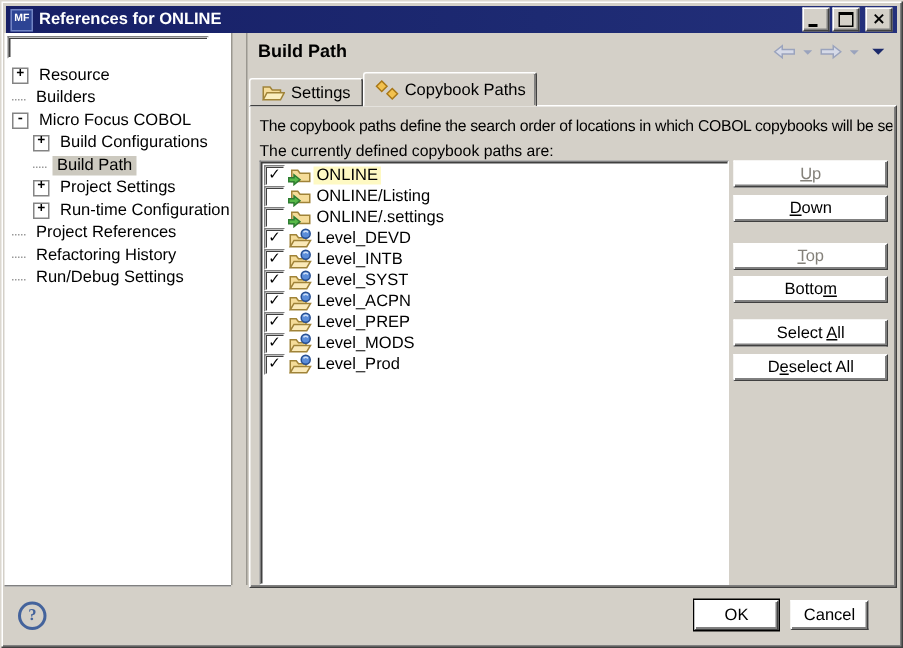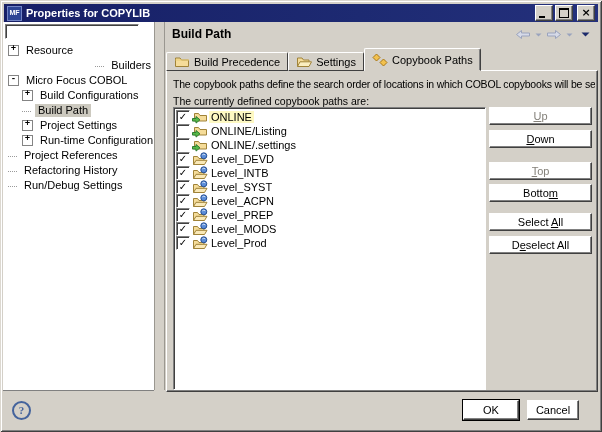--- a/index.html
+++ b/index.html
@@ -84,40 +84,40 @@
     display:flex;align-items:center;justify-content:center;
     font:bold 11px/11px "Liberation Serif",serif;cursor:default;}
 </style>
 </head>
 <body>
 
 <div class="window">
 
   <div class="titlebar">
     <span class="app-icon">MF</span>
-    <span class="win-title">Properties for COPYLIB</span>
+    <span class="win-title">References for ONLINE</span>
     <span class="winbtn">
         <span class="glyph-min"></span>
       </span>
     <span class="winbtn">
         <span class="glyph-max"></span>
       </span>
     <span class="winbtn close">
         <span class="glyph-close">×</span>
       </span>
   </div>
 
   <div class="left-panel">
     <input class="filter" value="" style="">
     <div class="tree">
         <div class="tree-row" style="padding-left: 5px;">
           <span class="expander">+</span>
           <span class="tree-label">Resource</span>
         </div>
-        <div class="tree-row" style="padding-left: 5px; justify-content: flex-end;">
+        <div class="tree-row" style="padding-left: 5px;">
           <span class="expander-spacer"></span>
           <span class="tree-label">Builders</span>
         </div>
         <div class="tree-row" style="padding-left: 5px;">
           <span class="expander">-</span>
           <span class="tree-label">Micro Focus COBOL</span>
         </div>
         <div class="tree-row" style="padding-left: 19px;">
           <span class="expander">+</span>
           <span class="tree-label">Build Configurations</span>
@@ -175,29 +175,20 @@
         </svg>
     </span>
     <span class="navbtn" style="margin-left:4px;">
       <svg width="9" height="5">
           <path d="M0.5 0.5 h8 L4.5 4.5 z" fill="#1c2a6b"></path>
         </svg>
     </span>
   </div>
 
   <div class="tabbar">
-      <div class="tab">
-        <span class="tab-icon">
-          <svg width="16" height="13">
-            <path d="M1.5 11.5 v-8.5 h4.5 l1.5 2 h7 v6.5 z" fill="#f5dc99" stroke="#a08338"></path>
-            <path d="M1.5 5 h13.5" stroke="#e9cd79" fill="none"></path>
-          </svg>
-        </span>
-        <span>Build Precedence</span>
-      </div>
       <div class="tab">
         <span class="tab-icon">
           <svg width="16" height="13">
             <path d="M1.5 11.5 v-8.5 h4.5 l1.5 2 h5.5 v1.8" fill="#f5dc99" stroke="#a08338"></path>
             <path d="M1.5 11.5 L4 6.8 h11.5 L13 11.5 z" fill="#faeec0" stroke="#a08338"></path>
           </svg>
         </span>
         <span>Settings</span>
       </div>
       <div class="tab active">

